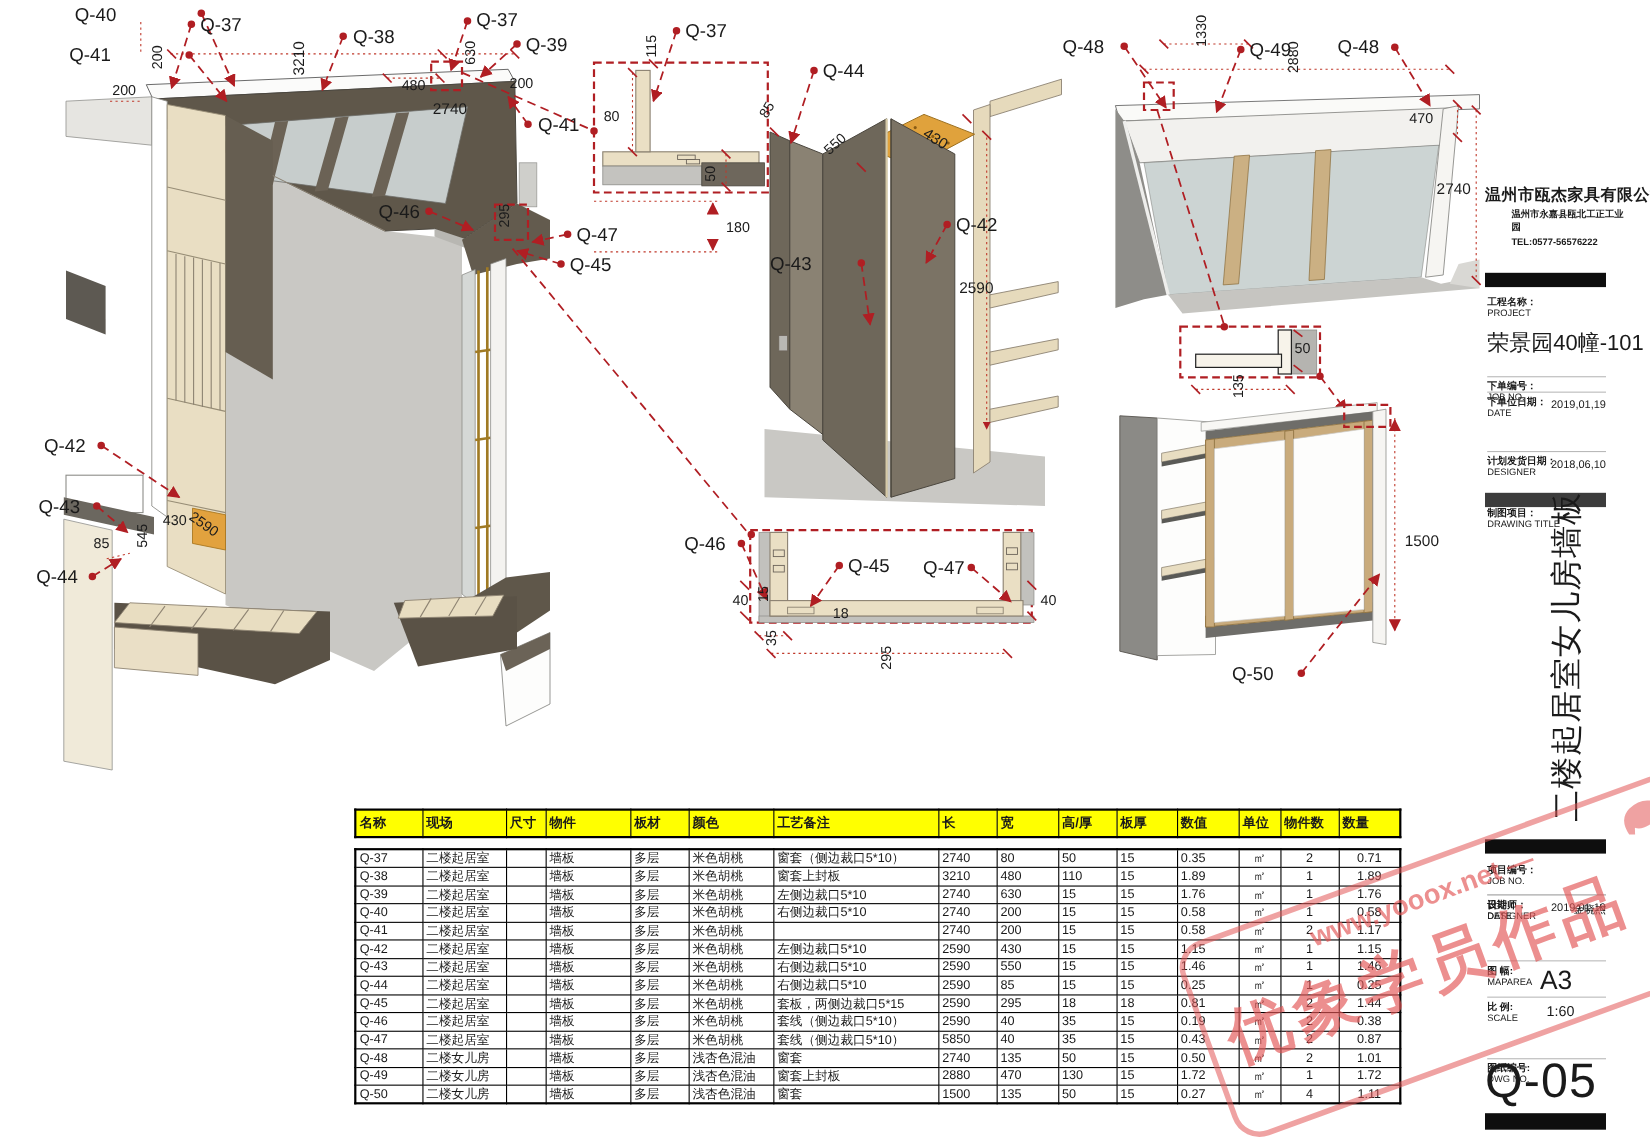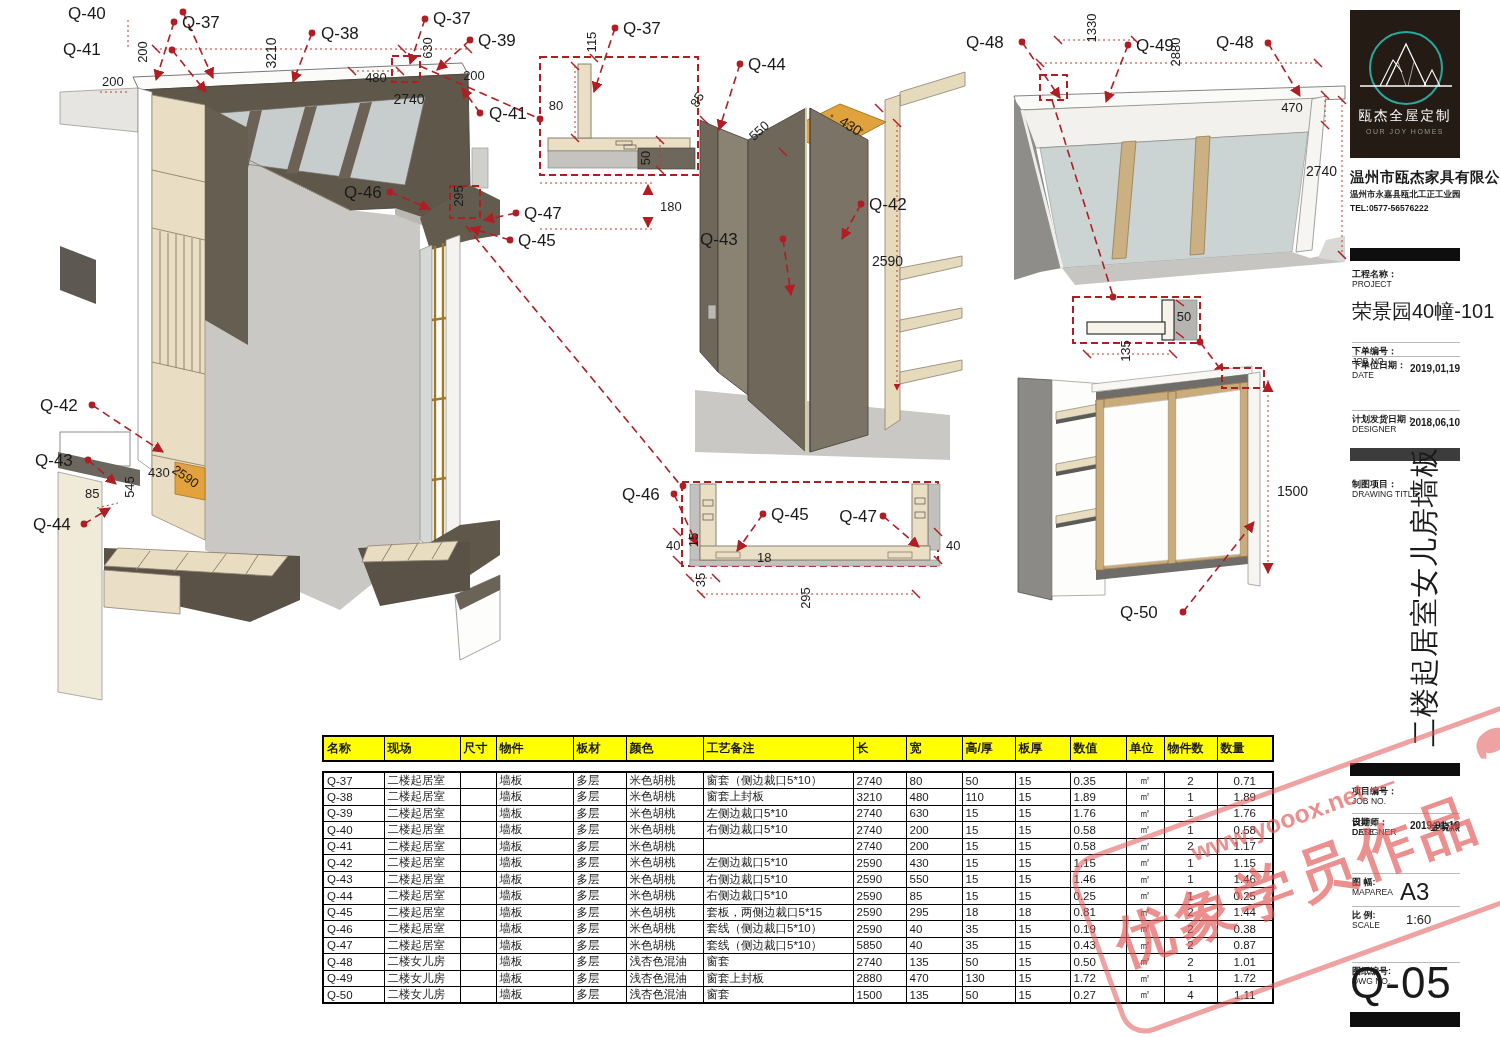--- a/index.html
+++ b/index.html
@@ -28,28 +28,28 @@
       white-space:nowrap; overflow:hidden; }
   #panel-table .thead-t { border:2px solid #000; }
   #panel-table .tbody-t { border:2px solid #000; margin-top:9px; }
   #panel-table td:nth-child(13), #panel-table td:nth-child(14), #panel-table td:nth-child(15) { text-align:center; }
 
   
   #titleblock { position:absolute; left:1348px; top:0; width:114px; height:1037px; font-size:9px; }
   #logo-box { position:absolute; left:2px; top:10px; width:110px; height:148px; background:#241b14; }
   #company { position:absolute; left:2px; top:168px; width:130px; }
   #company .cname { font-size:14.5px; font-weight:bold; letter-spacing:.5px; white-space:nowrap; }
-  #company .caddr, #company .ctel { font-size:8.5px; font-weight:bold; margin-top:2px; }
+  #company .caddr, #company .ctel { font-size:8.5px; font-weight:bold; margin-top:2px;margin-left:24px; }
   .bar { position:absolute; left:2px; width:110px; background:#0e0e0e; height:13px; }
   .bar.gray { background:#3c3c3c; }
   .tb-lbl { font-size:9px; font-weight:bold; line-height:10px; }
   .tb-en { font-size:8.5px; line-height:10px; }
   .tb-row { position:absolute; left:4px; width:108px; border-top:1px solid #b9b9b9; padding-top:3px; }
   .tb-row.noline { border-top:none; }
-  .tb-val { position:absolute; right:0; top:6px; font-weight:bold; font-size:10px;text-align:right; }
+  .tb-val { position:absolute; right:0; top:6px; font-weight:normal; font-size:10px;text-align:right; }
   #proj-name { position:absolute; left:4px; top:296px; font-size:20px; white-space:nowrap; z-index:3; }
   #maparea-val { position:absolute; left:52px; top:878px; font-size:24px; }
   #scale-val { position:absolute; left:58px; top:912px; font-size:13px; font-weight:normal; }
   #dwg-no { position:absolute; left:2px; top:958px; font-size:44px; letter-spacing:1px; }
   #drawing-title-vert { position:absolute; left:1280px; top:582px; width:290px; height:40px;
      transform:rotate(-90deg); text-align:center; font-size:29px; white-space:nowrap;
      letter-spacing:1px; z-index:4; }
 
   
   #stamp { position:absolute; left:1082px; top:772px; width:506px; height:188px;
@@ -742,33 +742,20 @@
           <td>0.27</td>
           <td>㎡</td>
           <td>4</td>
           <td>1.11</td>
         </tr>
       </tbody>
   </table>
 </div>
 
 <div id="titleblock">
-  <div id="logo-box">
-    <svg width="110" height="148" viewBox="0 0 110 148">
-      <circle cx="56" cy="58" r="36" fill="none" stroke="#2aa79e" stroke-width="2"></circle>
-      <line x1="10" y1="76" x2="102" y2="76" stroke="#fff" stroke-width="1.4"></line>
-      <polyline points="36,76 56,34 76,76" fill="none" stroke="#fff" stroke-width="1.3"></polyline>
-      <polyline points="30,76 43,50 52,62" fill="none" stroke="#fff" stroke-width="1.1"></polyline>
-      <polyline points="74,76 82,60 90,76" fill="none" stroke="#fff" stroke-width="1.1"></polyline>
-      <line x1="48" y1="52" x2="56" y2="76" stroke="#fff" stroke-width="0.6"></line>
-      <line x1="64" y1="52" x2="58" y2="76" stroke="#fff" stroke-width="0.6"></line>
-      <text x="55" y="110" text-anchor="middle" fill="#fff" font-size="13.5" letter-spacing="2">瓯杰全屋定制</text>
-      <text x="55" y="124" text-anchor="middle" fill="#9a958e" font-size="7" letter-spacing="1.5">OUR JOY HOMES</text>
-    </svg>
-  </div>
   <div id="company">
     <div class="cname">温州市瓯杰家具有限公司</div>
     <div class="caddr">温州市永嘉县瓯北工正工业园</div>
     <div class="ctel">TEL:0577-56576222</div>
   </div>
   <div class="bar" style="top:248px"></div>
   <div class="tb-row noline" style="top:266px">
     <div class="tb-lbl">工程名称：</div>
     <div class="tb-en">PROJECT</div>
   </div>
@@ -780,21 +767,21 @@
     <div class="tb-lbl">下单位日期：</div>
     <div class="tb-en">DATE</div>
     <div class="tb-val">2019,01,19</div>
   </div>
   <div class="tb-row" style="top:410px">
     <div class="tb-lbl">计划发货日期：</div>
     <div class="tb-en">DESIGNER</div>
     <div class="tb-val">2018,06,10</div>
   </div>
   <div class="bar gray" style="top:448px"></div>
-  <div class="tb-row noline" style="top:476px">
+  <div class="tb-row noline" style="top:458px">
     <div class="tb-lbl">制图项目：</div>
     <div class="tb-en">DRAWING TITLE</div>
   </div>
   <div class="bar" style="top:763px"></div>
   <div class="tb-row noline" style="top:783px">
     <div class="tb-lbl">项目编号：</div>
     <div class="tb-en">JOB NO.</div>
   </div>
   <div class="tb-row" style="top:813px">
     <div class="tb-lbl">日期：</div>

